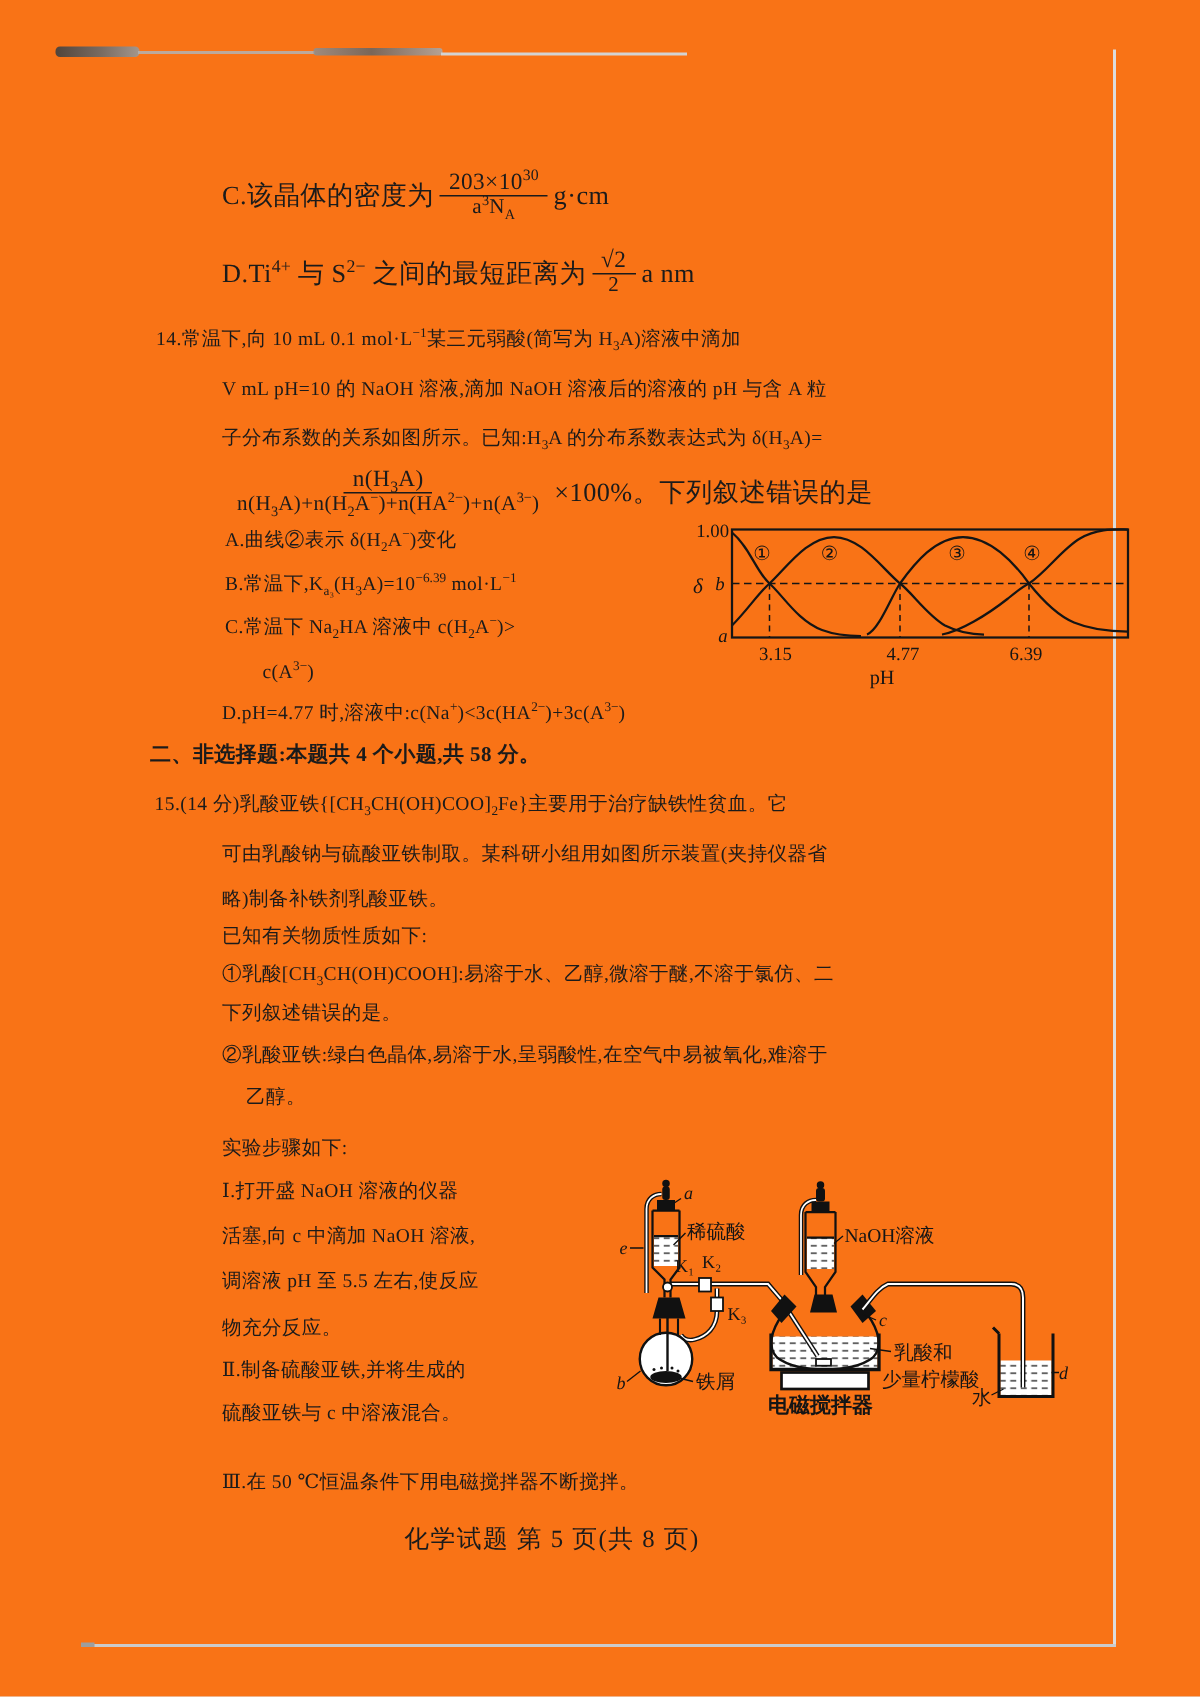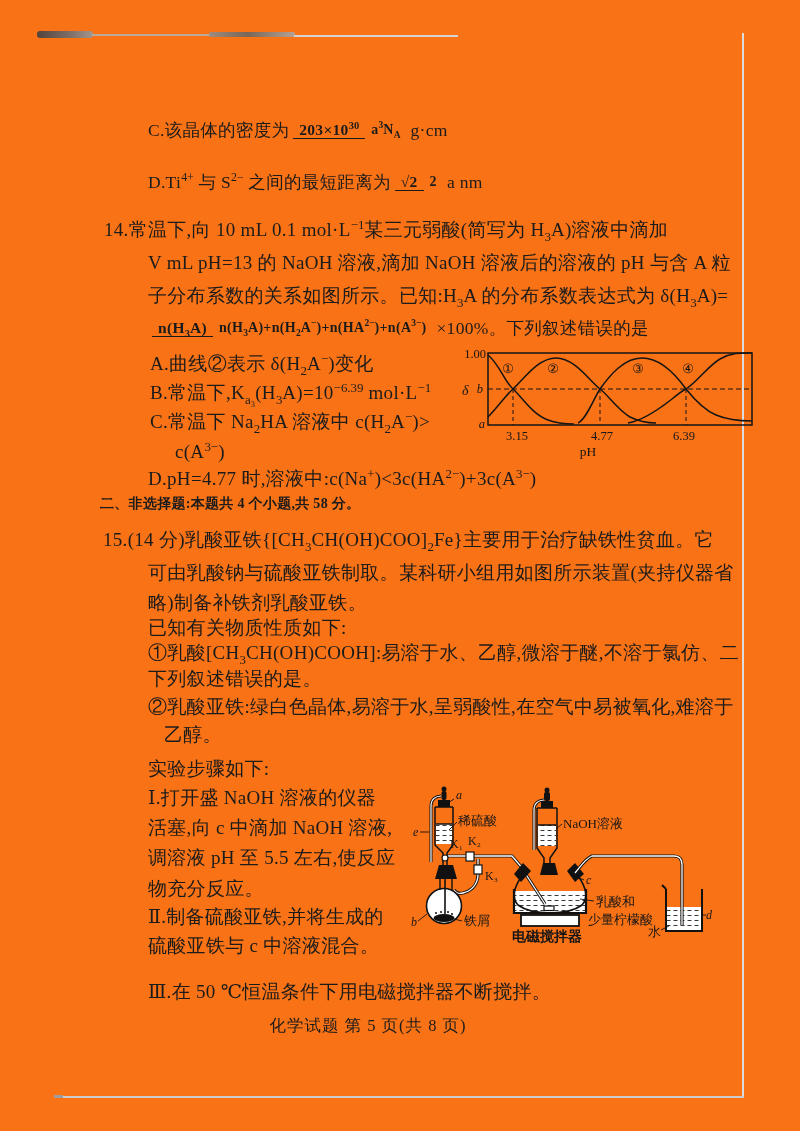--- a/index.html
+++ b/index.html
@@ -1,21 +1,21 @@
 <!DOCTYPE html>
 <html><head>
 <meta charset="utf-8">
 <style>
   html,body{margin:0;padding:0;background:#e8e8e8;}
   .page{position:relative;width:800px;height:1131px;margin:0 auto;background:#f97316;
         font-family:"Liberation Serif","DejaVu Serif",serif;color:#1b1b1b;overflow:hidden;}
-  .line{position:absolute;white-space:nowrap;font-size:19px;letter-spacing:.3px;line-height:1.25;}
+  .line{position:absolute;white-space:nowrap;font-size:13px;letter-spacing:.3px;line-height:1.25;}
   .mathrow{position:absolute;display:flex;align-items:center;white-space:nowrap;
            font-size:17.5px;letter-spacing:.3px;}
-  .frac{display:inline-flex;flex-direction:row;align-items:center;margin:0 4px;line-height:1.15;font-weight:bold;}
+  .frac{display:inline-flex;flex-direction:column;align-items:center;margin:0 4px;line-height:1.15;}
   .frac .fnum{padding:0 6px;border-bottom:1.3px solid #1b1b1b;font-size:15.5px;}
   .frac .fden{padding:0 6px;font-size:14px;}
   sup,sub{line-height:0;font-size:68%;letter-spacing:0;}
   .bold{font-weight:bold;}
   .artifact{position:absolute;}
   svg text{font-family:"Liberation Serif","DejaVu Serif",serif;fill:#151515;}
 </style>
 </head>
 <body>
 
@@ -41,21 +41,21 @@
   <div class="mathrow" style="left:148px;top:160px;height:44px;">
     <span>D.Ti<sup>4+</sup> 与 S<sup>2−</sup> 之间的最短距离为</span>
     <span class="frac">
       <span class="fnum">√2</span>
       <span class="fden">2</span>
     </span>
     <span>a nm</span>
   </div>
 
   <div class="line" style="left:104px;top:218px;">14.常温下,向 10 mL 0.1 mol·L<sup>−1</sup>某三元弱酸(简写为 H<sub>3</sub>A)溶液中滴加</div>
-  <div class="line" style="left:148px;top:251px;">V mL pH=13 的 NaOH 溶液,滴加 NaOH 溶液后的溶液的 pH 与含 A 粒</div>
+  <div class="line" style="left:148px;top:251px;">V mL pH=10 的 NaOH 溶液,滴加 NaOH 溶液后的溶液的 pH 与含 A 粒</div>
   <div class="line" style="left:148px;top:284px;">子分布系数的关系如图所示。已知:H<sub>3</sub>A 的分布系数表达式为 δ(H<sub>3</sub>A)=</div>
 
   <div class="mathrow" style="left:148px;top:301px;height:54px;">
     <span class="frac">
       <span class="fnum">n(H<sub>3</sub>A)</span>
       <span class="fden">n(H<sub>3</sub>A)+n(H<sub>2</sub>A<sup>−</sup>)+n(HA<sup>2−</sup>)+n(A<sup>3−</sup>)</span>
     </span>
     <span>×100%。下列叙述错误的是</span>
   </div>
 

